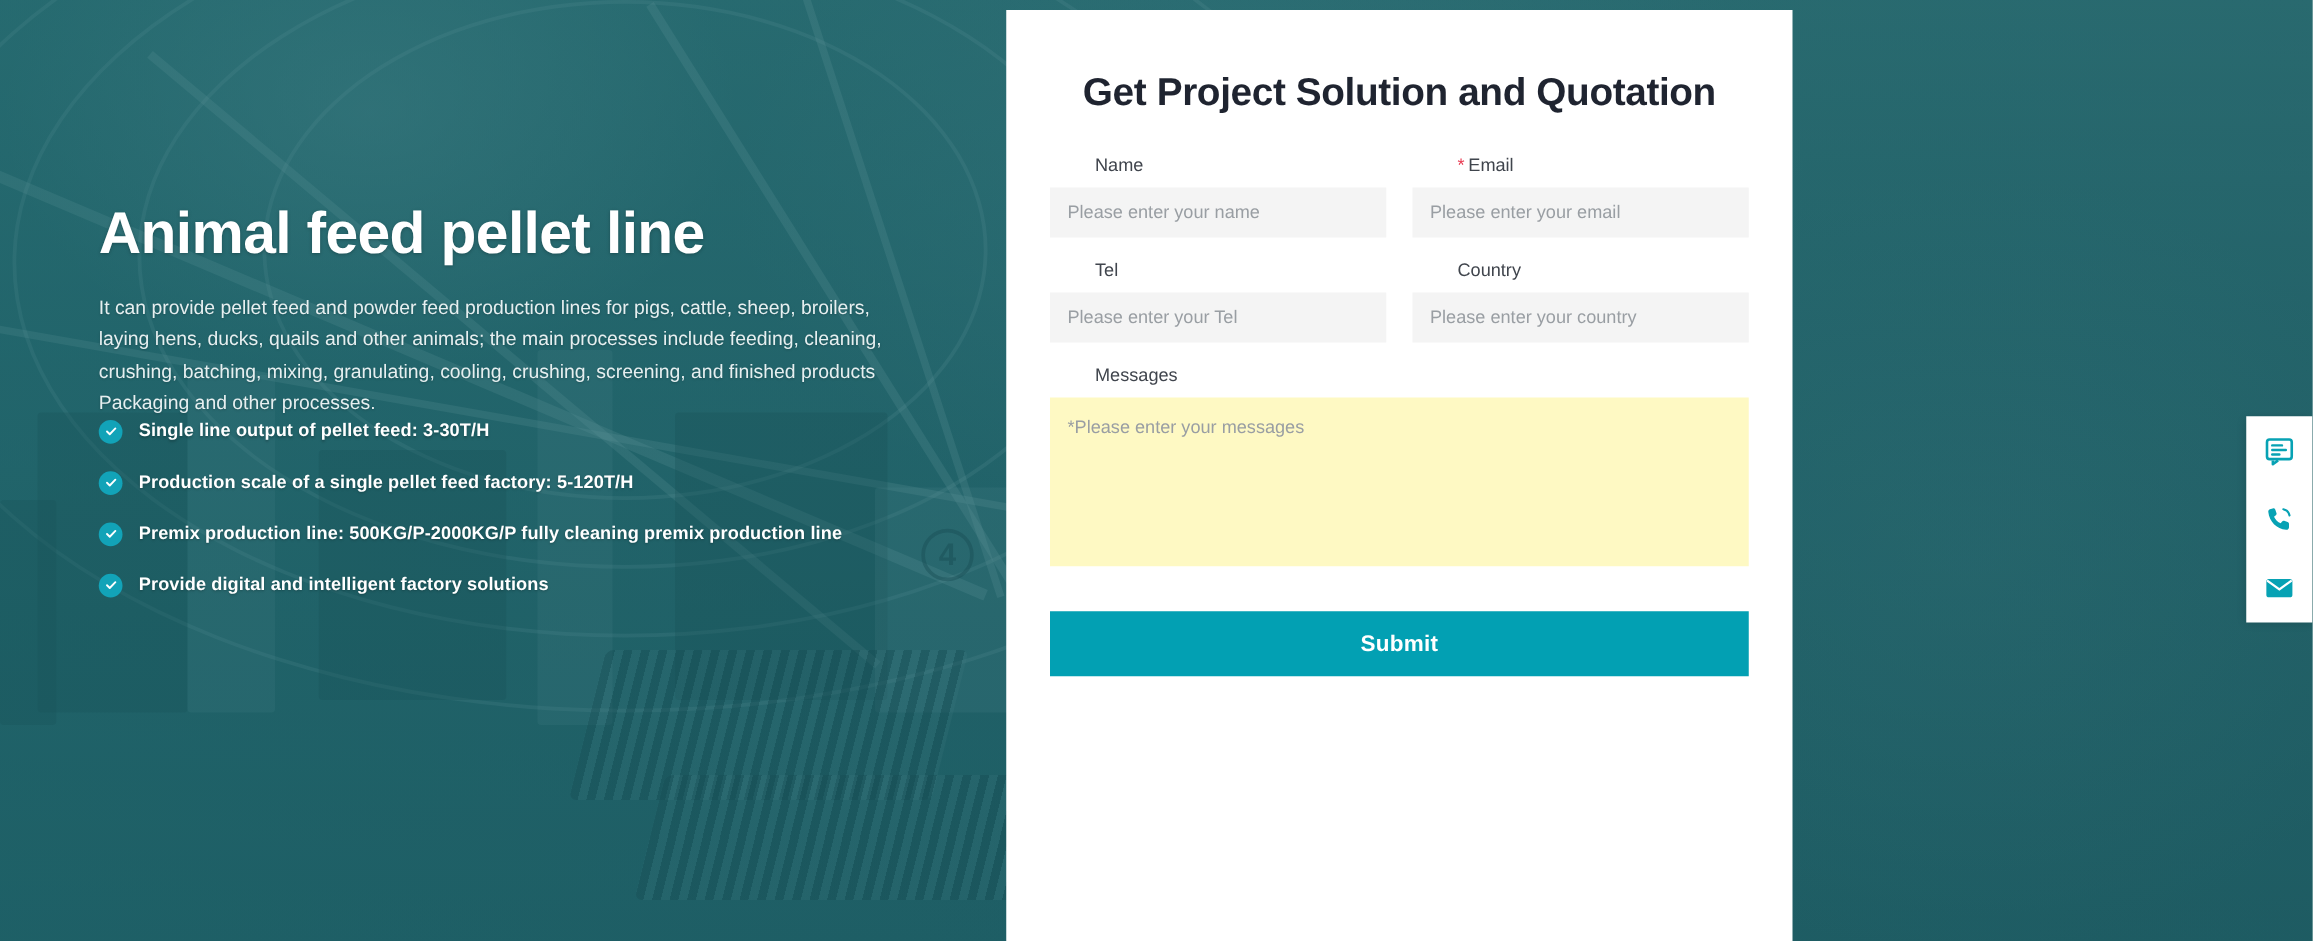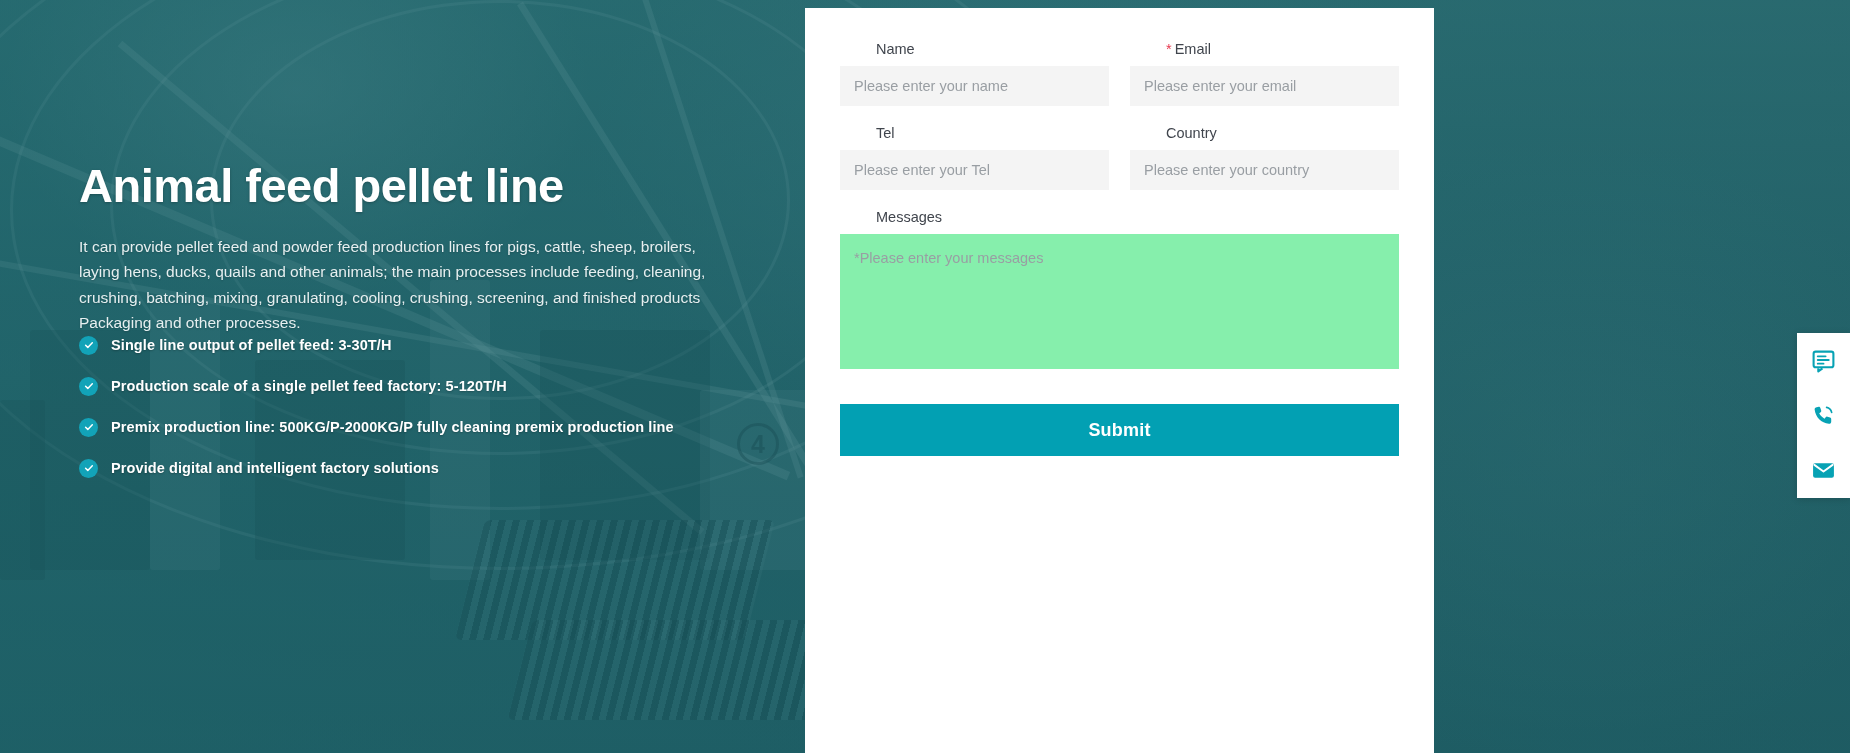--- a/index.html
+++ b/index.html
@@ -152,21 +152,21 @@
     outline:none;
     padding:0 14px;
     font-size:14.5px;
     color:#333;
     font-family:Liberation Sans, sans-serif;
   }
   .text-input::placeholder { color:#999ea3; }
   .msg-area {
     width:100%;
     height:135px;
-    background:#86efac;
+    background:#fef9c3;
     border:none;
     outline:none;
     resize:none;
     padding:14px;
     font-size:14.5px;
     color:#333;
     font-family:"Liberation Sans", sans-serif;
     line-height:1.4;
   }
   .msg-area::placeholder { color:#999ea3; }
@@ -274,20 +274,21 @@
           <svg width="12" height="12" viewBox="0 0 12 12">
               <path d="M2.6 6.2 L4.8 8.4 L9.3 3.7" fill="none" stroke="#ffffff" stroke-width="1.5" stroke-linecap="round" stroke-linejoin="round"></path>
             </svg>
         </span>
         <span class="feature-text">Provide digital and intelligent factory solutions</span>
       </div>
     </div>
   </div>
 
   <div class="form-card">
+    <h2 class="form-title">Get Project Solution and Quotation</h2>
 
     <div class="form-body">
 
       <div class="row">
         <div class="field">
           <label class="field-label">Name</label>
           <input class="text-input" type="text" placeholder="Please enter your name" style="">
         </div>
         <div class="field">
           <label class="field-label"><span class="req-star">*</span><span>Email</span></label>

